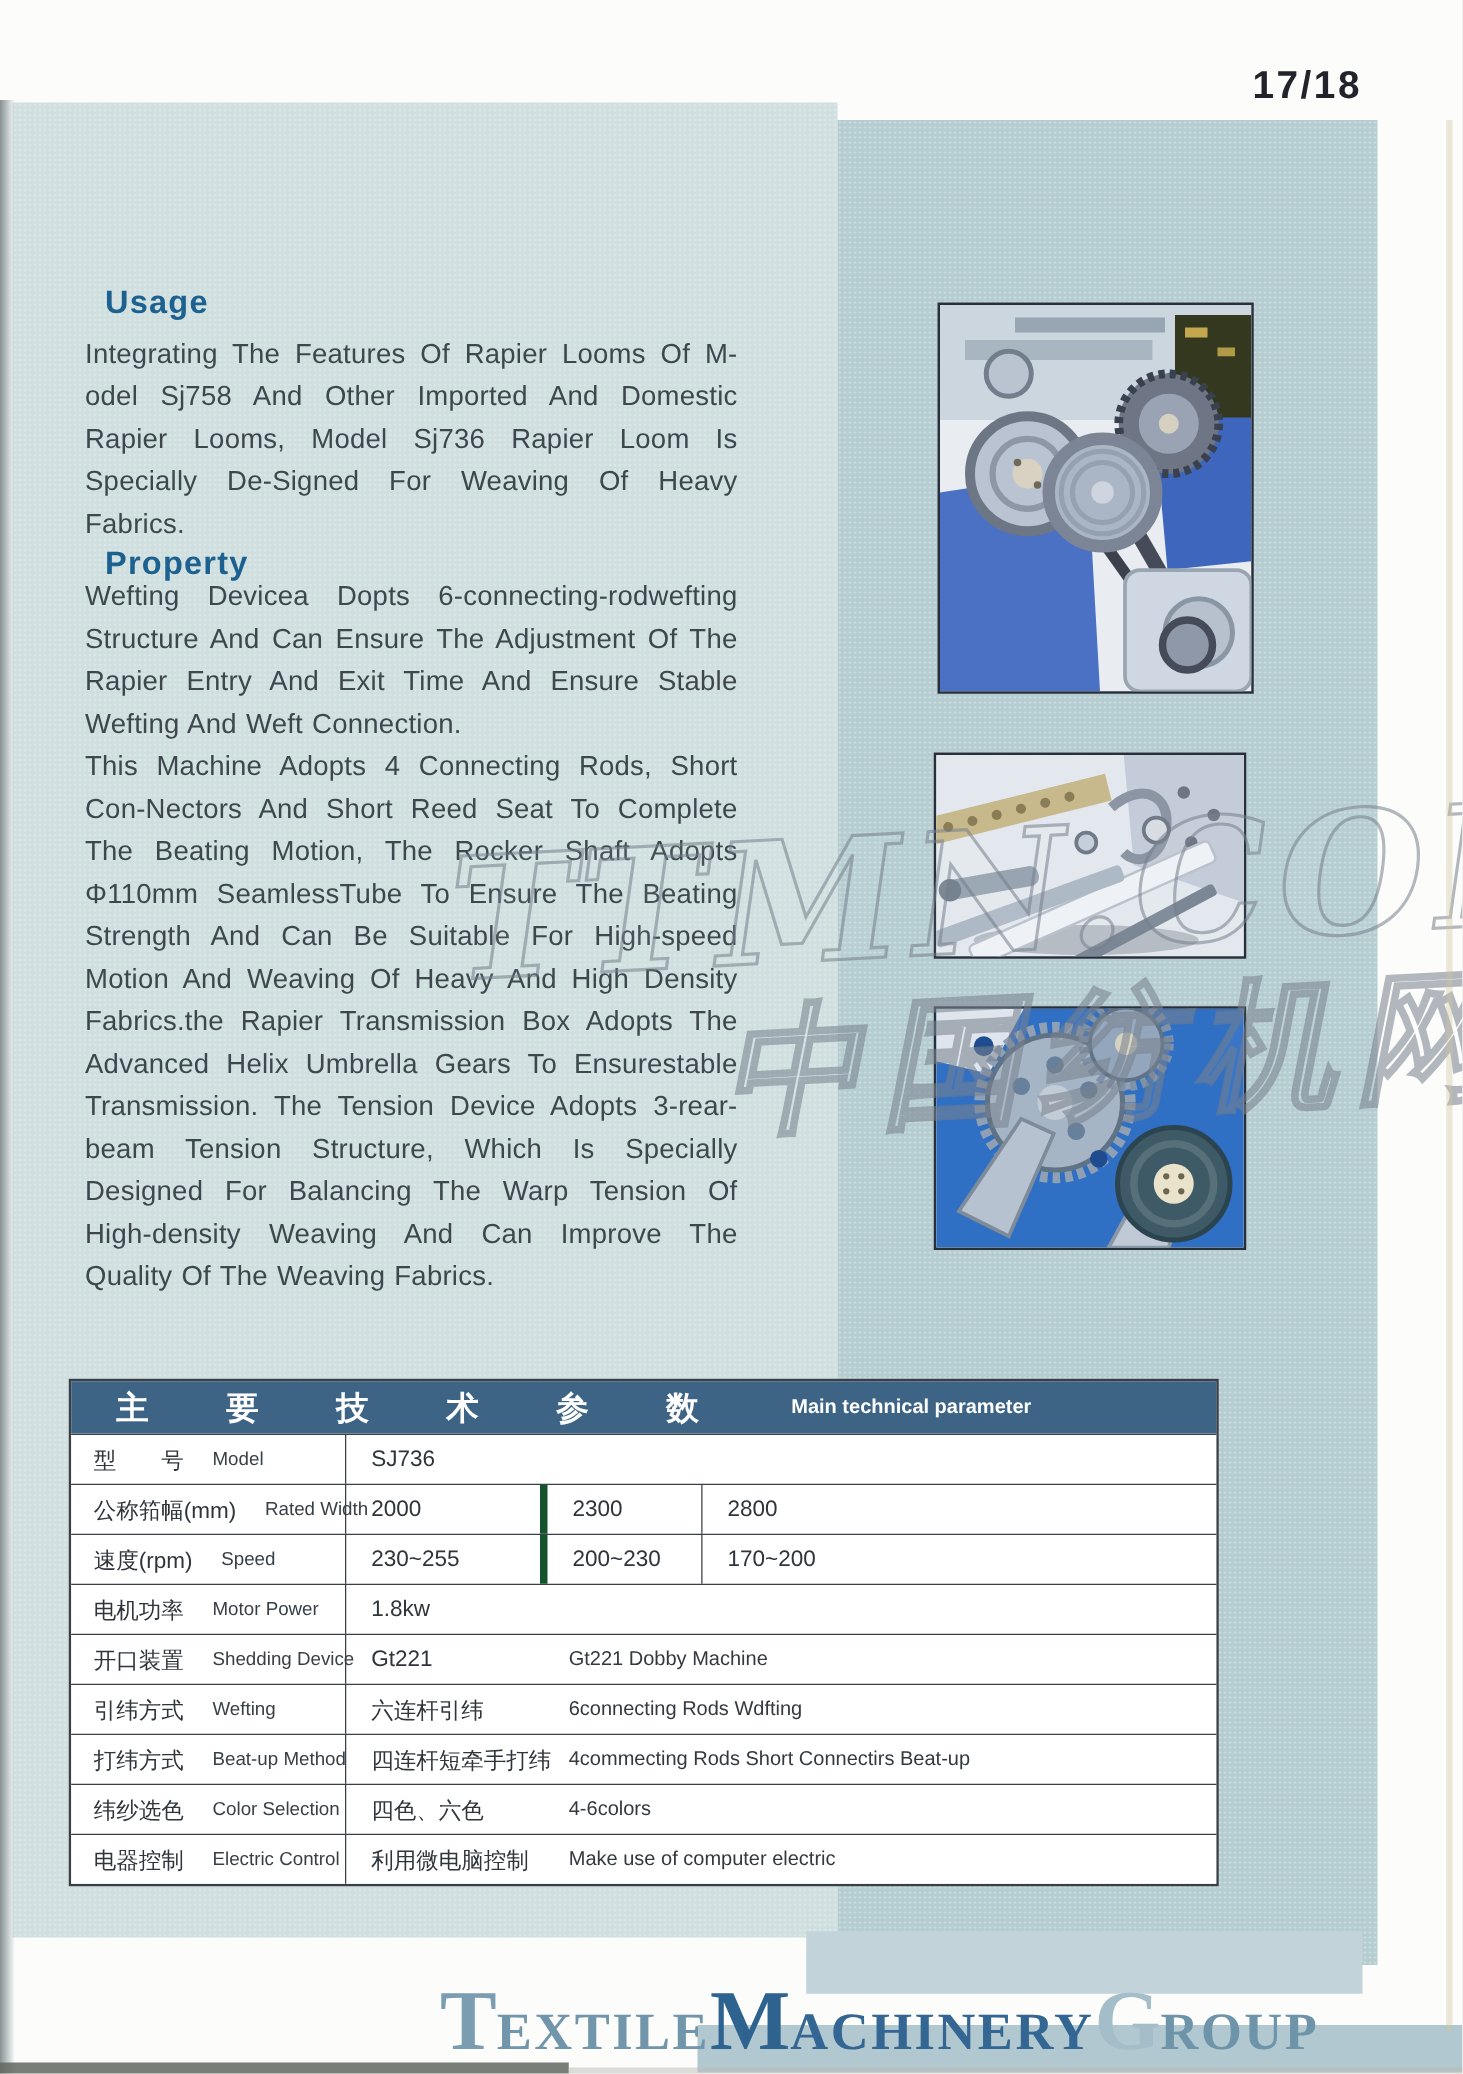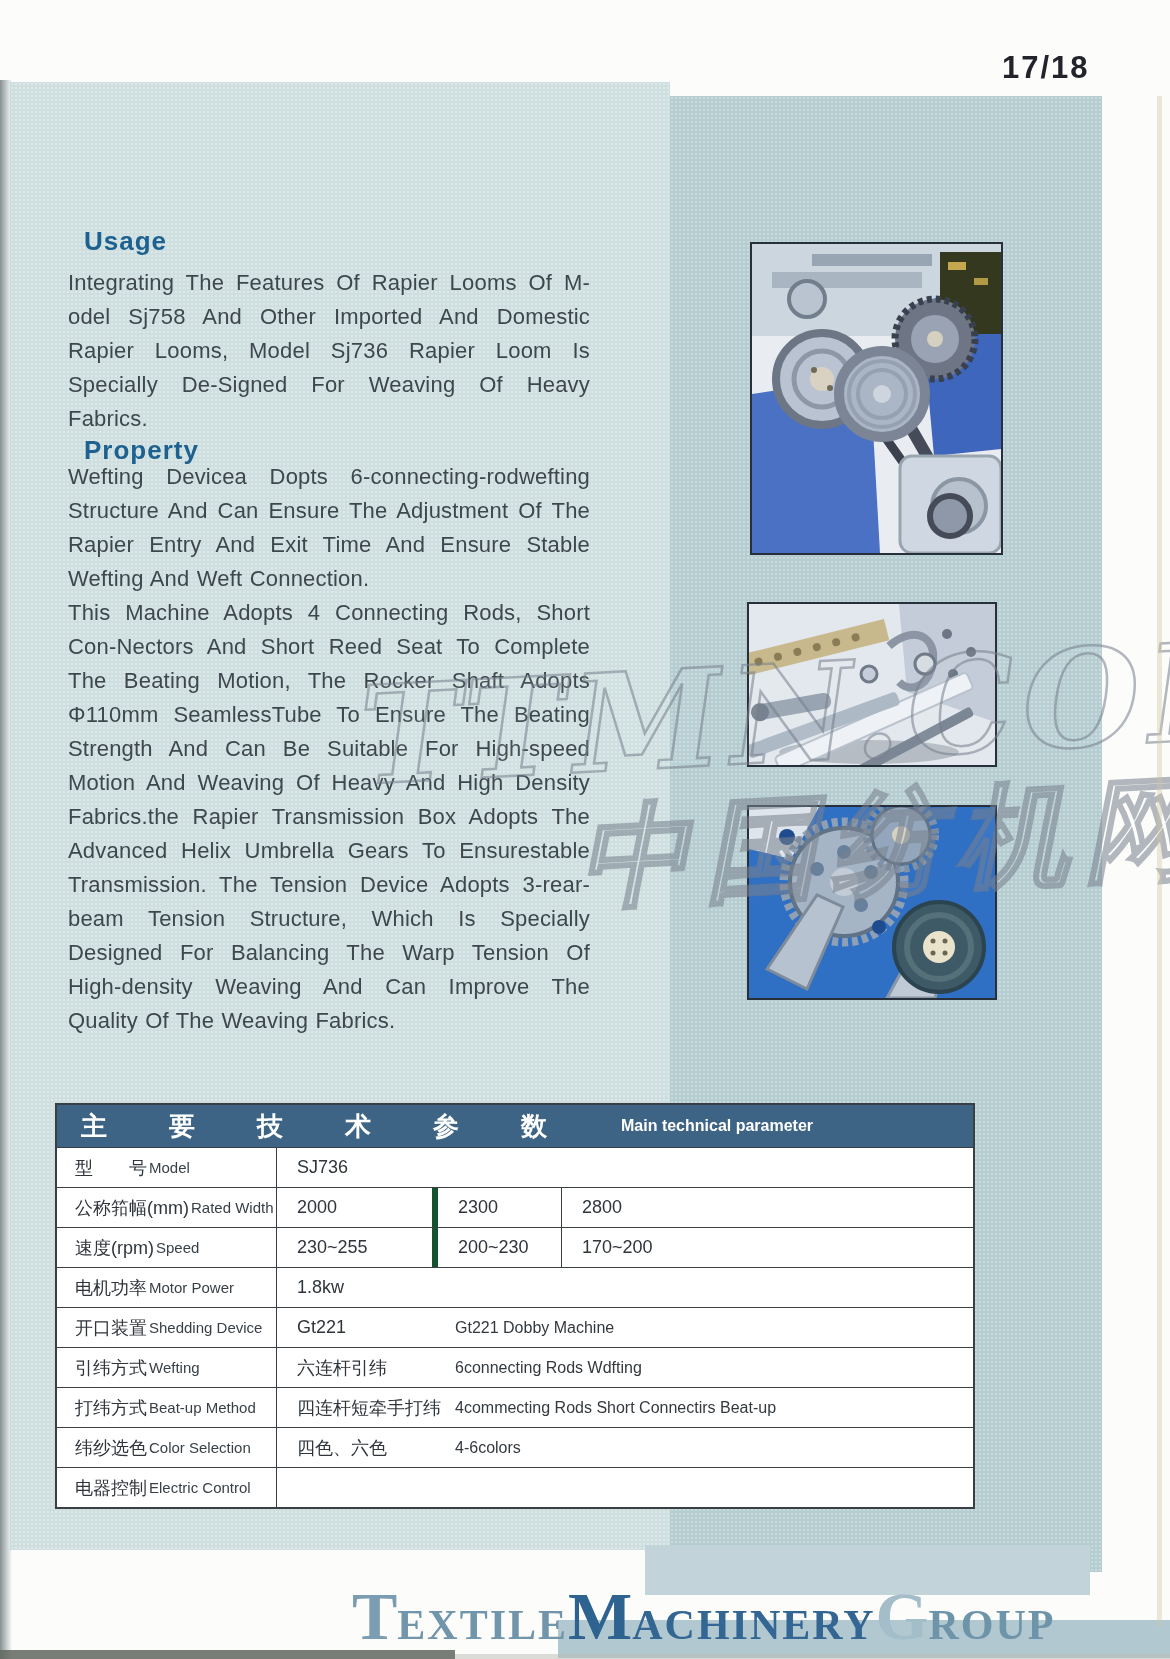--- a/index.html
+++ b/index.html
@@ -48,24 +48,24 @@
   .wm{position:absolute;color:rgba(255,255,255,.05);z-index:5;font-weight:bold;font-style:italic;
       font-family:"DejaVu Serif",serif;-webkit-text-stroke:2.5px rgba(116,126,138,.55);
       white-space:nowrap;transform:rotate(-3deg);pointer-events:none;}
   .wm1{left:360px;top:632px;font-size:135px;letter-spacing:8px;}
   .wm2{left:578px;top:768px;font-size:112px;letter-spacing:14px;}
 
   
   .spec-table{position:absolute;left:55px;top:1103px;width:920px;background:#fff;
               border:2px solid #3a3f45;box-sizing:border-box;z-index:6;}
   .thead{height:42px;background:#3d6485;display:flex;align-items:center;color:#fff;}
-  .thead .zh{font-size:26px;font-weight:bold;letter-spacing:62px;margin-left:24px;white-space:nowrap;}
+  .thead .zh{font-size:26px;font-weight:bold;letter-spacing:62px;margin-left:36px;white-space:nowrap;}
   .thead .en{font-size:16px;font-weight:bold;margin-left:12px;white-space:nowrap;}
   .trow{display:flex;height:39px;border-top:1px solid #3a3f45;background:#fff;}
-  .tlabel{width:220px;border-right:1px solid #3a3f45;display:flex;align-items:center;gap:2px;
+  .tlabel{width:220px;border-right:1px solid #3a3f45;display:flex;align-items:center;gap:23px;
           padding-left:18px;box-sizing:border-box;}
   .tlabel .zh{font-size:18px;color:#2f353b;white-space:nowrap;}
   .tlabel .en{font-size:15px;color:#383f46;white-space:nowrap;}
   .tvals{flex:1;display:flex;min-width:0;}
   .tcell{display:flex;align-items:center;padding-left:20px;font-size:18px;color:#2f353b;
          box-sizing:border-box;white-space:nowrap;}
   .c1{width:161px;border-right:6px solid #14532d;}
   .c2{width:124px;border-right:1px solid #3a3f45;}
   .c3{flex:1;}
   .wide{flex:1;}
@@ -303,20 +303,26 @@
             <span class="desc">4-6colors</span>
           </div>
         </div>
     </div>
 
     <div class="trow">
       <div class="tlabel">
           <span class="zh">电器控制</span>
           <span class="en">Electric Control</span>
         </div>
+      <div class="tvals">
+          <div class="tcell vd">
+            <span class="val">利用微电脑控制</span>
+            <span class="desc">Make use of computer electric</span>
+          </div>
+        </div>
     </div>
   </div>
 
   <div class="footer-rect1"></div>
   <div class="footer-band2"></div>
   <div class="brand">
     <span class="initial bp0i">T</span><span class="rest bp0r">EXTILE</span><span class="initial bp1i">M</span><span class="rest bp1r">ACHINERY</span><span class="initial bp2i">G</span><span class="rest bp2r">ROUP</span>
   </div>
 
   <div class="edge-left"></div>

